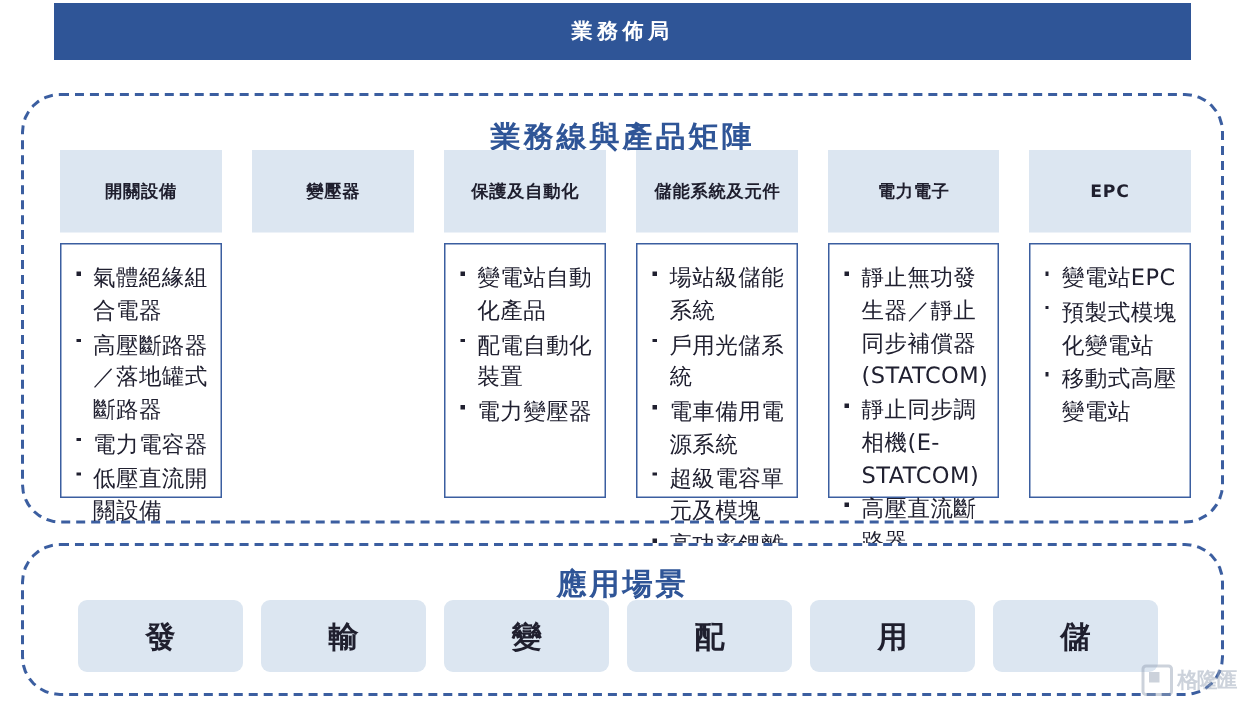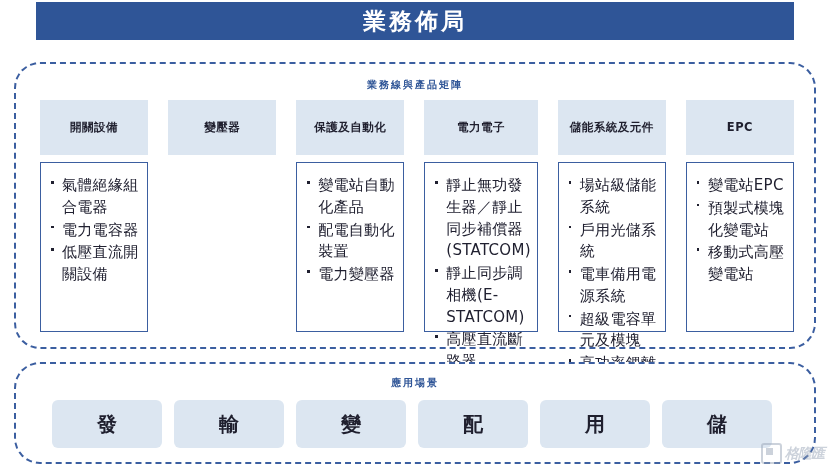--- a/index.html
+++ b/index.html
@@ -22,21 +22,21 @@
     top: 2px;
     width: 758px;
     height: 38px;
     background: #2f5597;
     display: flex;
     align-items: center;
     justify-content: center;
   }
   .banner-title {
     color: #ffffff;
-    font-size: 23px;
+    font-size: 14px;
     font-weight: bold;
     letter-spacing: 3px;
     font-family: "DejaVu Sans", "Liberation Sans", sans-serif;
   }
 
   
   .dashed-box {
     position: absolute;
     border: 2px dashed #3b5ea0;
     border-radius: 26px;
@@ -55,21 +55,21 @@
     width: 802px;
     height: 102px;
   }
 
   .section-title {
     position: absolute;
     left: 0;
     width: 100%;
     text-align: center;
     color: #2f5597;
-    font-size: 10px;
+    font-size: 20px;
     font-weight: bold;
     letter-spacing: 2px;
     font-family: "DejaVu Sans", "Liberation Sans", sans-serif;
   }
   #matrix-title { top: 14px; }
   #scenario-title { top: 12px; }
 
   
   .columns {
     position: absolute;
@@ -185,21 +185,20 @@
     width: 7px;
     height: 7px;
     background: #9aa6b8;
   }
   .wm-text {
     font-size: 14px;
     font-weight: bold;
     color: #9aa6b8;
     font-family: "DejaVu Sans", "Liberation Sans", sans-serif;
     letter-spacing: -1px;
-    font-style: italic;
   }
 </style>
 </head>
 <body>
 
 <div class="banner">
   <div class="banner-title">業務佈局</div>
 </div>
 
 <div class="dashed-box" id="matrix-box">
@@ -207,20 +206,21 @@
 
   <div class="columns">
 
     <div class="column">
       <div class="col-header">
         <span>開關設備</span>
       </div>
       <div class="col-body">
         <ul>
           <li>氣體絕緣組合電器</li>
+          <li>高壓斷路器／落地罐式斷路器</li>
           <li>電力電容器</li>
           <li>低壓直流開關設備</li>
         </ul>
       </div>
     </div>
 
     <div class="column">
       <div class="col-header">
         <span>變壓器</span>
       </div>
@@ -228,33 +228,20 @@
 
     <div class="column">
       <div class="col-header">
         <span>保護及自動化</span>
       </div>
       <div class="col-body">
         <ul>
           <li>變電站自動化產品</li>
           <li>配電自動化裝置</li>
           <li>電力變壓器</li>
-        </ul>
-      </div>
-    </div>
-
-    <div class="column">
-      <div class="col-header">
-        <span>電力電子</span>
-      </div>
-      <div class="col-body">
-        <ul>
-          <li>靜止無功發生器／靜止同步補償器(STATCOM)</li>
-          <li>靜止同步調相機(E-STATCOM)</li>
-          <li>高壓直流斷路器</li>
         </ul>
       </div>
     </div>
 
     <div class="column">
       <div class="col-header">
         <span>儲能系統及元件</span>
       </div>
       <div class="col-body">
         <ul>
@@ -262,20 +249,33 @@
           <li>戶用光儲系統</li>
           <li>電車備用電源系統</li>
           <li>超級電容單元及模塊</li>
           <li>高功率鋰離子電池</li>
         </ul>
       </div>
     </div>
 
     <div class="column">
       <div class="col-header">
+        <span>電力電子</span>
+      </div>
+      <div class="col-body">
+        <ul>
+          <li>靜止無功發生器／靜止同步補償器(STATCOM)</li>
+          <li>靜止同步調相機(E-STATCOM)</li>
+          <li>高壓直流斷路器</li>
+        </ul>
+      </div>
+    </div>
+
+    <div class="column">
+      <div class="col-header">
         <span>EPC</span>
       </div>
       <div class="col-body">
         <ul>
           <li>變電站EPC</li>
           <li>預製式模塊化變電站</li>
           <li>移動式高壓變電站</li>
         </ul>
       </div>
     </div>

